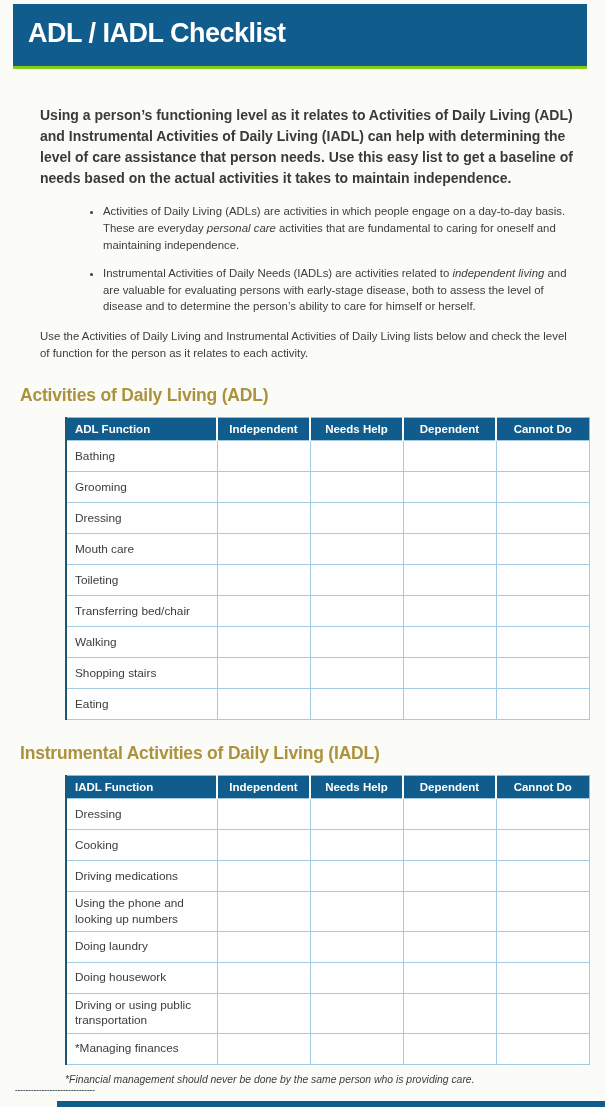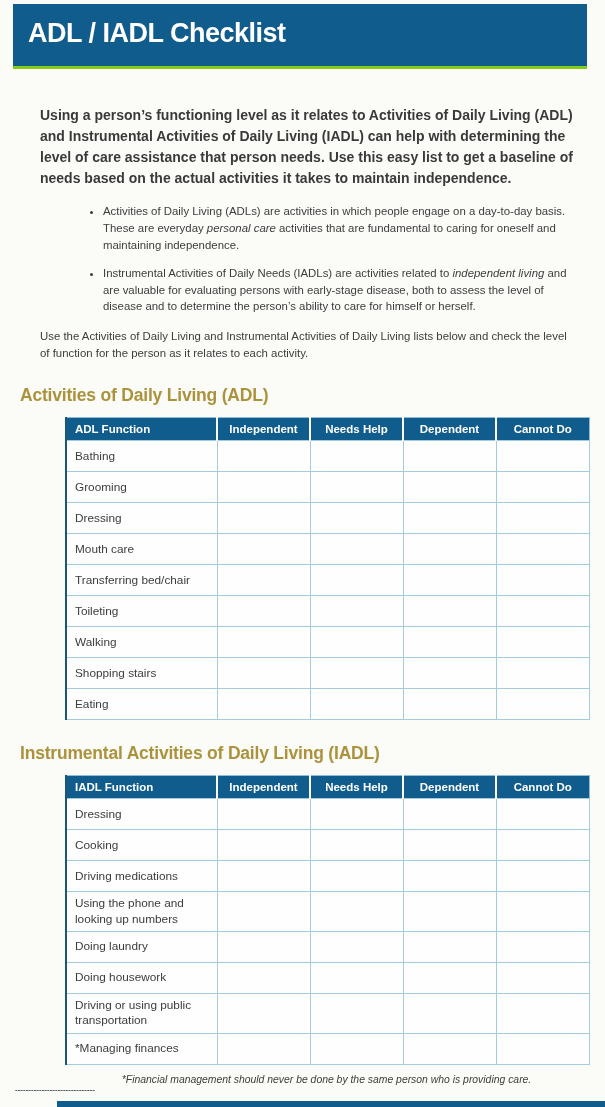--- a/index.html
+++ b/index.html
@@ -88,21 +88,21 @@
     padding: 4px 8px;
     font-size: 11.8px;
     vertical-align: middle;
     color: #3C3C3C;
     line-height: 1.3;
     background: #FDFEFD;
   }
   .footnote {
     margin: 9px 0 4px 65px;
     width: 523px;
-    text-align: center;
+    text-align: left;
     font-size: 10.4px;
     font-style: italic;
     color: #3C3C3C;
   }
   .dashed-divider {
     position: absolute;
     left: 15px;
     top: 1085px;
     font-size: 8px;
     letter-spacing: 0px;
@@ -177,28 +177,28 @@
         <td></td>
       </tr>
       <tr>
         <td>Mouth care</td>
         <td></td>
         <td></td>
         <td></td>
         <td></td>
       </tr>
       <tr>
+        <td>Toileting</td>
+        <td></td>
+        <td></td>
+        <td></td>
+        <td></td>
+      </tr>
+      <tr>
         <td>Transferring bed/chair</td>
-        <td></td>
-        <td></td>
-        <td></td>
-        <td></td>
-      </tr>
-      <tr>
-        <td>Toileting</td>
         <td></td>
         <td></td>
         <td></td>
         <td></td>
       </tr>
       <tr>
         <td>Walking</td>
         <td></td>
         <td></td>
         <td></td>

